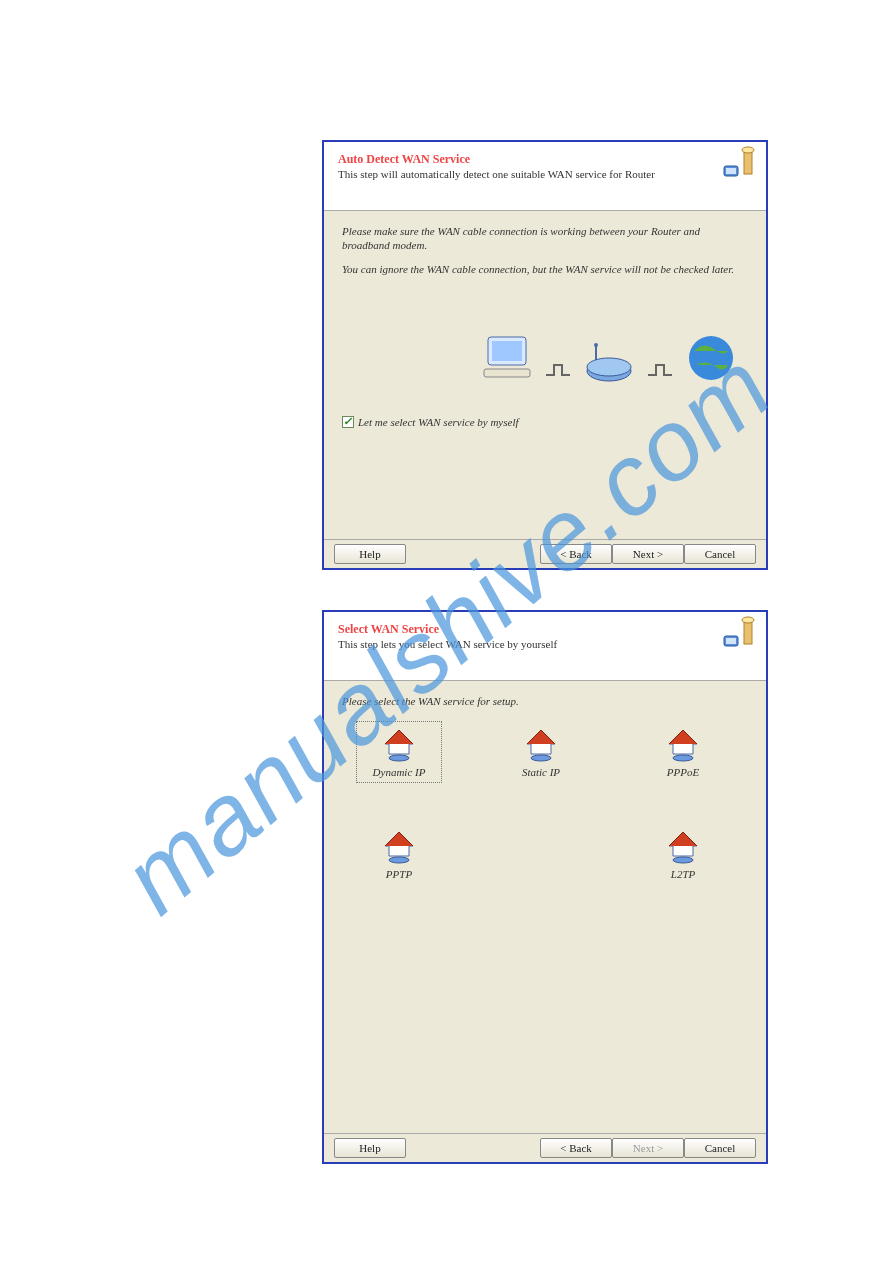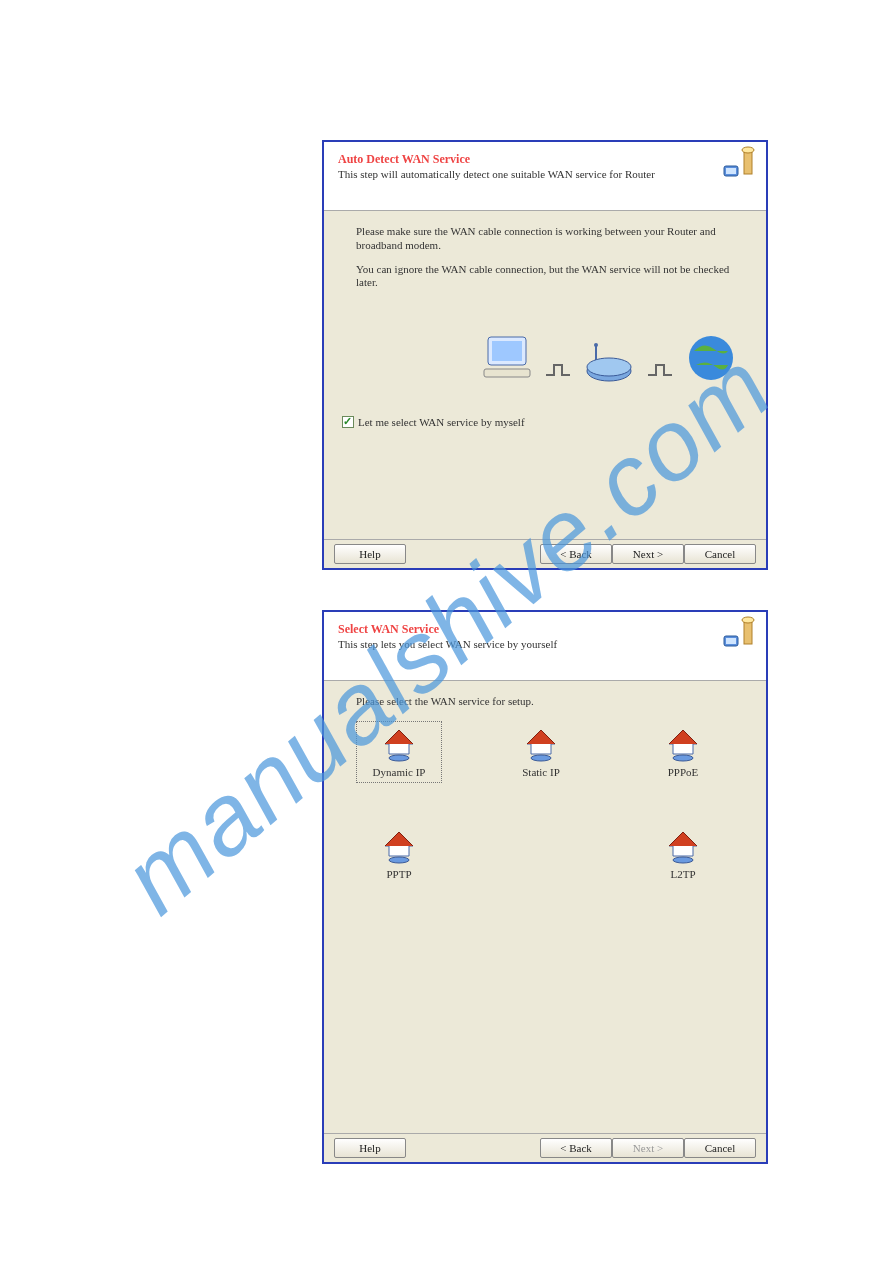--- a/index.html
+++ b/index.html
@@ -53,25 +53,26 @@
     margin-top: 1px;
   }
   .dlg-header-icon {
     position: absolute;
     right: 8px;
     top: 4px;
     width: 40px;
     height: 40px;
   }
   .dlg-body {
-    padding: 14px 18px 0 32px;
+    padding: 14px 18px 0 18px;
     font-size: 11px;
     color: #333;
     position: relative;
     height: 280px;
+    font-style: italic;
   }
   .body-para {
     margin-bottom: 10px;
     line-height: 1.25;
   }
   .checkbox-row {
     position: absolute;
     left: 18px;
     top: 205px;
     font-size: 11px;

